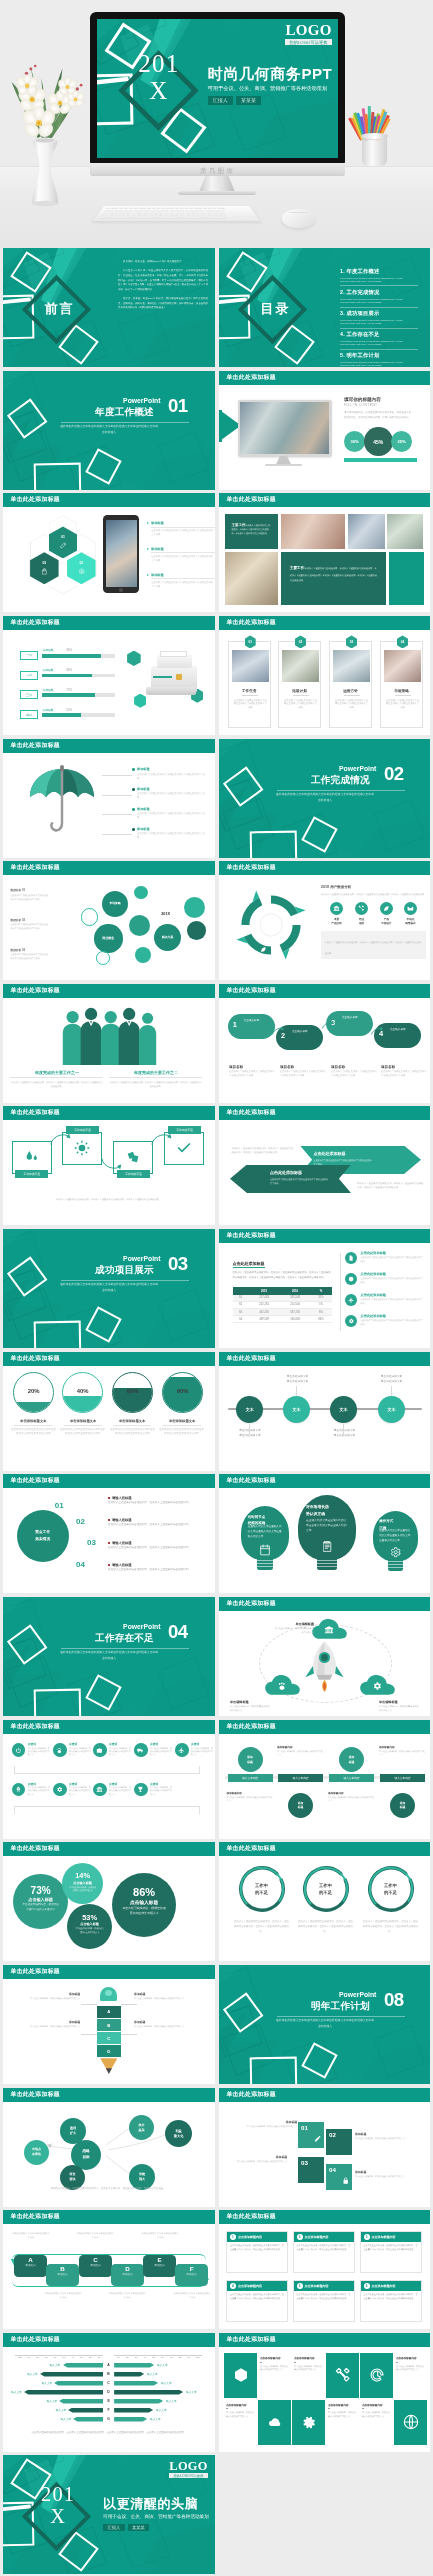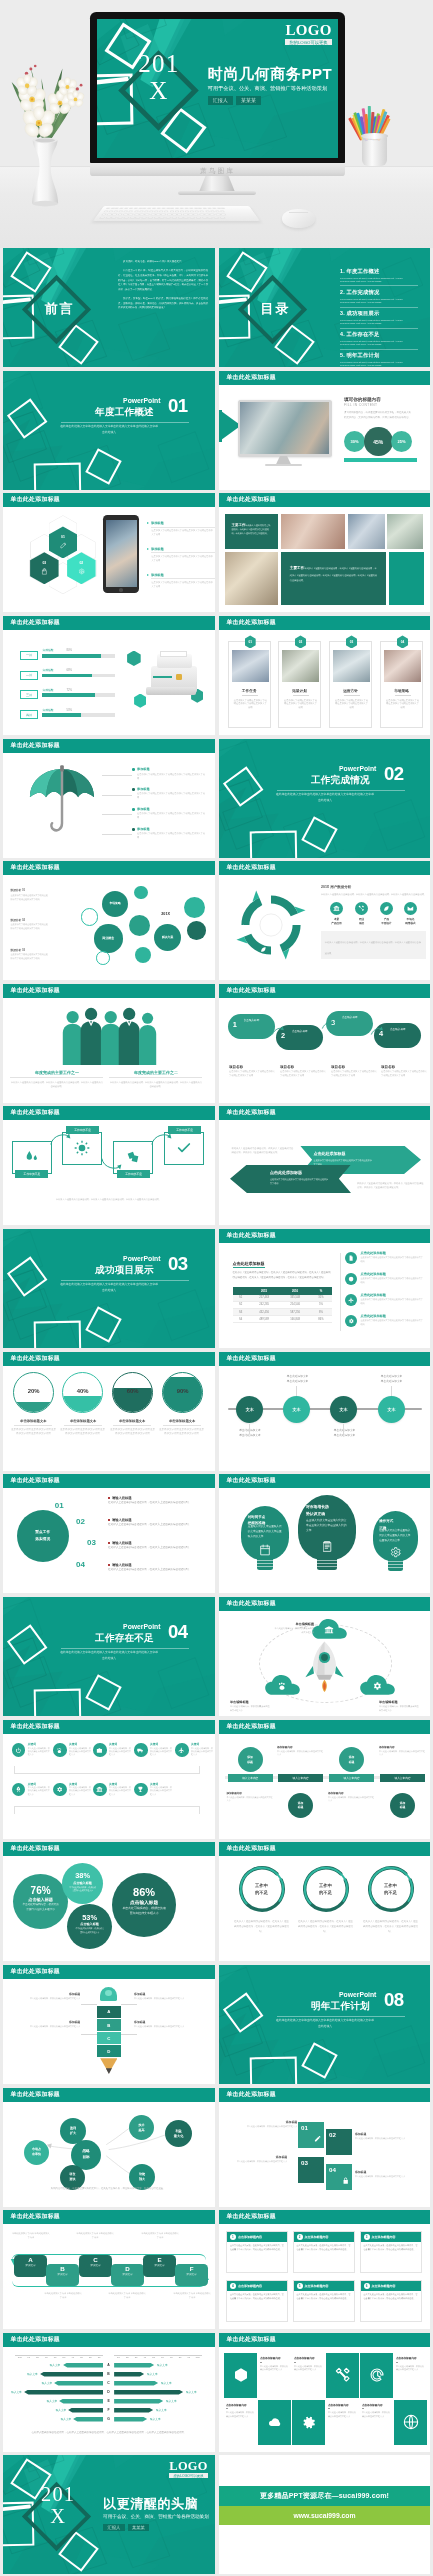--- a/index.html
+++ b/index.html
@@ -1507,26 +1507,26 @@
           <div style="position:absolute;left:160px;top:11px;width:46px">
             <div style="font-size:2.6px;color:#4a4a4a;font-weight:bold">添加标题内容</div>
             <div style="font-size:2px;line-height:1.8;color:#bababa;margin-top:1.2px">单击此处可编辑内容，根据您的需要自由拉伸文本框大小</div>
           </div>
         </div>
       </div>
 <div class="slide" style="left:3.1px;top:1594px;width:212px">
         <div class="hdr"><span>单击此处添加标题</span></div>
         <div class="s-body">
           <div style="position:absolute;left:10px;top:18.6px;width:55px;height:55px;border-radius:50%;background:#2e9e88;color:#fff;text-align:center;padding-top:11.8px">
-            <div style="font-size:10px;font-weight:bold;line-height:1">76%</div>
+            <div style="font-size:10px;font-weight:bold;line-height:1">73%</div>
             <div style="font-size:4.1px;font-weight:bold;margin-top:1.2px">点击输入标题</div>
             <div style="font-size:2.6px;line-height:1.7;margin:1.2px auto 0;width:37px;opacity:.85">单击此处可编辑内容，根据您的需要自由拉伸文本框大小</div>
           </div>
           <div style="position:absolute;left:59px;top:7.4px;width:41px;height:41px;border-radius:50%;background:#3fc0a8;color:#fff;text-align:center;padding-top:9.3px">
-            <div style="font-size:7.4px;font-weight:bold;line-height:1">38%</div>
+            <div style="font-size:7.4px;font-weight:bold;line-height:1">14%</div>
             <div style="font-size:3.1px;font-weight:bold;margin-top:1.2px">点击输入标题</div>
             <div style="font-size:1.9px;line-height:1.7;margin:1.2px auto 0;width:28px;opacity:.85">单击此处可编辑内容，根据您的需要自由拉伸文本框大小</div>
           </div>
           <div style="position:absolute;left:64px;top:48px;width:45px;height:45px;border-radius:50%;background:#1f6e5f;color:#fff;text-align:center;padding-top:10px">
             <div style="font-size:7.4px;font-weight:bold;line-height:1">53%</div>
             <div style="font-size:3.1px;font-weight:bold;margin-top:1.2px">点击输入标题</div>
             <div style="font-size:1.9px;line-height:1.7;margin:1.2px auto 0;width:30px;opacity:.85">单击此处可编辑内容，根据您的需要自由拉伸文本框大小</div>
           </div>
           <div style="position:absolute;left:109px;top:17.3px;width:64px;height:64px;border-radius:50%;background:#1f6e5f;color:#fff;text-align:center;padding-top:14.2px">
             <div style="font-size:11px;font-weight:bold;line-height:1">86%</div>
@@ -1959,25 +1959,15 @@
     <div>X</div>
   </div>
   <div class="hs-title" style="left:100px;top:40px;font-size:13px">以更清醒的头脑</div>
   <div class="hs-sub" style="left:100px;top:59px;font-size:4.6px">可用于会议、公关、商演、营销推广等各种活动策划</div>
   <div class="hs-tags" style="left:100px;top:69px;gap:3.1px">
     <span style="font-size:4.3px;padding:1.2px 4.3px">汇报人</span>
     <span style="font-size:4.3px;padding:1.2px 4.3px">某某某</span>
   </div>
 </div>
       </div>
-<div class="slide" style="left:219px;top:2207px;width:211px">
-        <div style="position:absolute;left:0;top:0;width:100%;height:100%;background:#fff">
-  <div style="position:absolute;left:0;top:31px;width:100%;height:20.4px;background:#14a684;display:flex;align-items:center;justify-content:center">
-    <span style="color:#fff;font-size:7.1px;font-weight:bold;letter-spacing:0.1px">更多精品PPT资源尽在—sucai999.com!</span>
-          </div>
-  <div style="position:absolute;left:0;top:51px;width:100%;height:18.6px;background:#8dc63f;display:flex;align-items:center;justify-content:center">
-    <span style="color:#fff;font-size:6.8px;font-weight:bold">www.sucai999.com</span>
-          </div>
-</div>
-      </div>
 </div>
 </div>
 
 
 </body></html>

